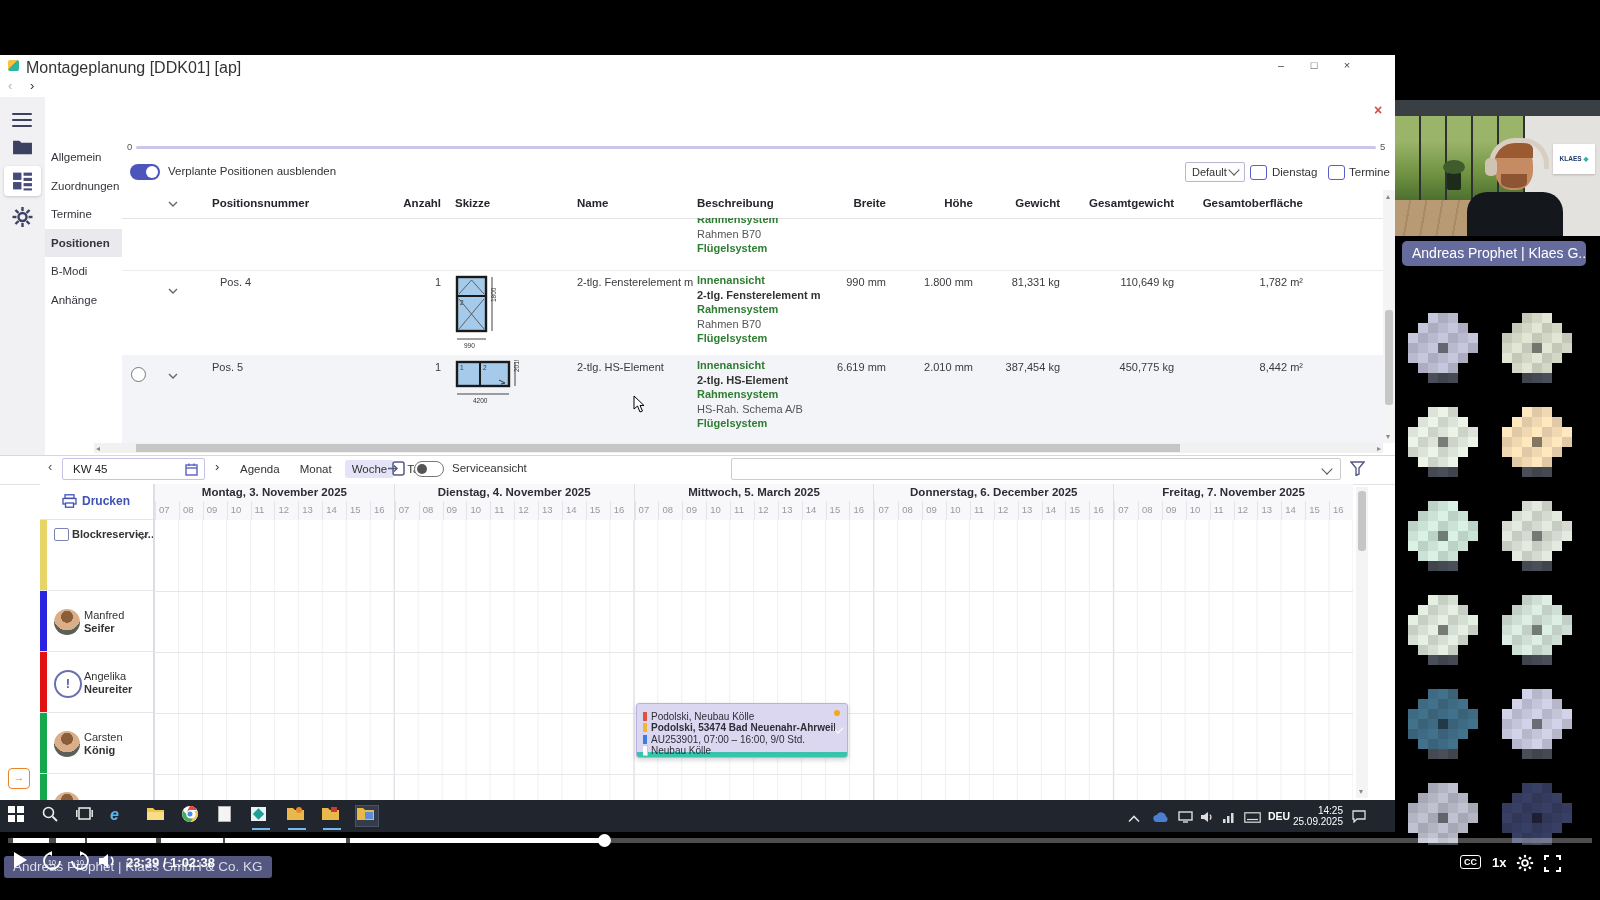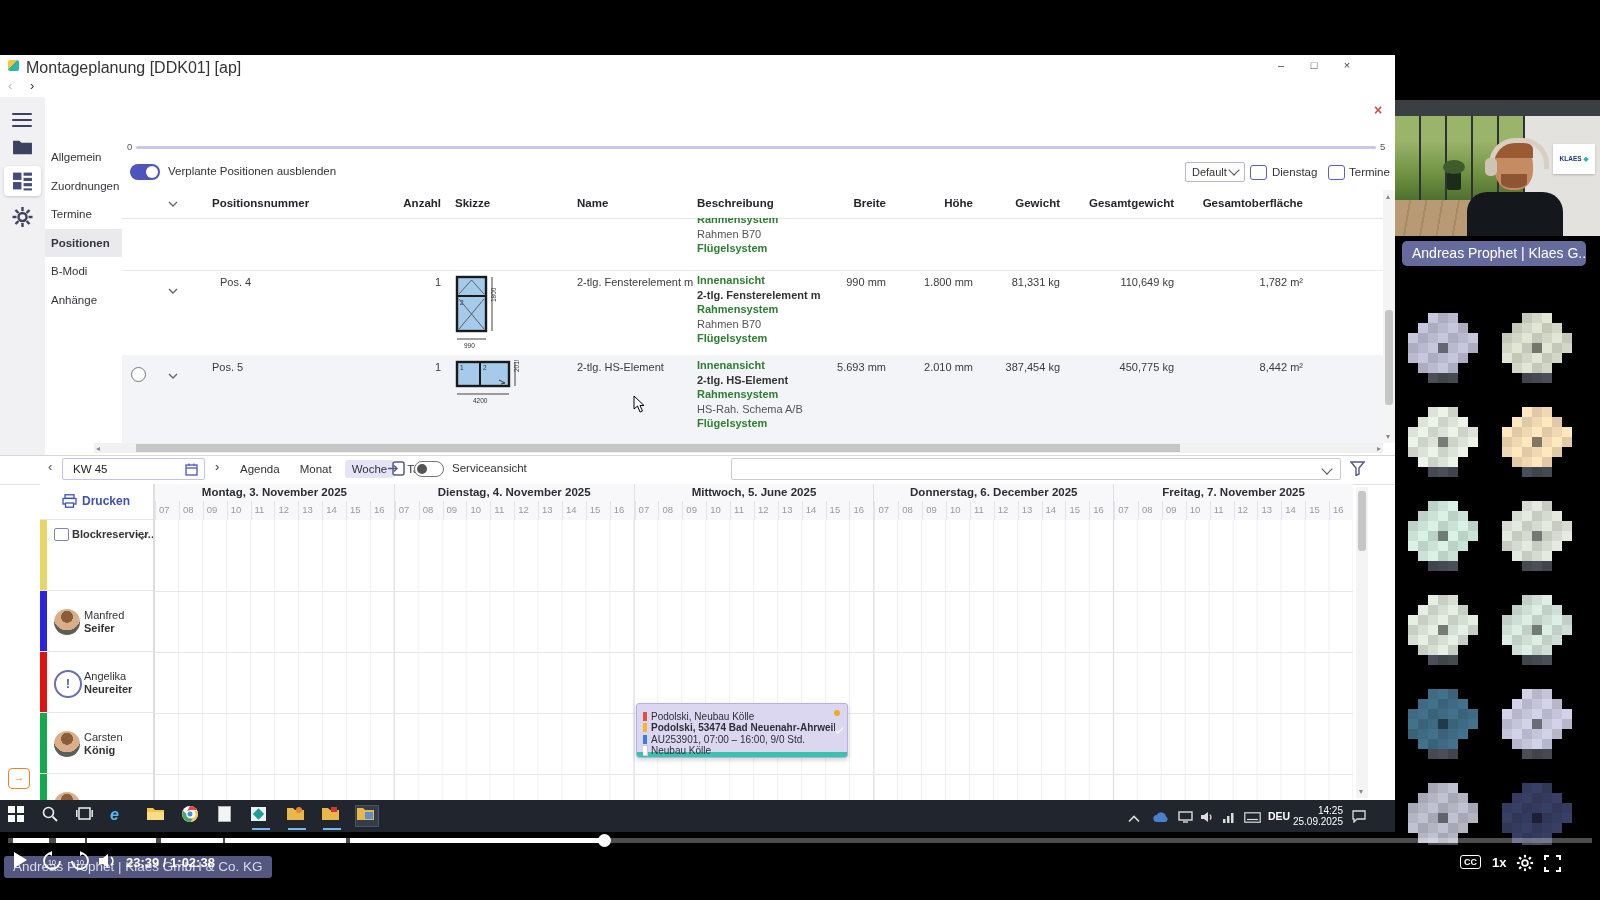--- a/index.html
+++ b/index.html
@@ -264,21 +264,21 @@
         <span class="bline" style="color: rgb(51, 51, 51); font-weight: 700; left: 575px; top: 17.5px;">2-tlg. HS-Element</span>
         <span class="bline" style="color: rgb(46, 125, 50); font-weight: 700; left: 575px; top: 32px;">Rahmensystem</span>
         <span class="bline" style="color: rgb(85, 85, 85); left: 575px; top: 46.5px;">HS-Rah. Schema A/B</span>
         <span class="bline" style="color: rgb(46, 125, 50); font-weight: 700; left: 575px; top: 61px;">Flügelsystem</span>
         <div class="radio" style="left: 9px; top: 12px;"></div>
         <div style="position: absolute; left: 46px; top: 10px;"><svg width="10" height="6" viewBox="0 0 10 6">
             <polyline points="1,1 5,5 9,1" fill="none" stroke="#666" stroke-width="1.4"></polyline>
           </svg></div>
         <span class="cell" style="left: 90px; top: 6px;">Pos. 5</span>
         <span class="cell" style="right: 942px; top: 6px;">1</span>
-        <span class="cell" style="right: 497px; top: 6px;">5.693 mm</span>
+        <span class="cell" style="right: 497px; top: 6px;">6.619 mm</span>
         <span class="cell" style="right: 410px; top: 6px;">2.010 mm</span>
         <span class="cell" style="right: 323px; top: 6px;">387,454 kg</span>
         <span class="cell" style="right: 209px; top: 6px;">450,775 kg</span>
         <span class="cell" style="right: 80px; top: 6px;">8,442 m²</span>
         <span class="cell" style="left: 455px; top: 6px; width: 116px; overflow: hidden; text-overflow: clip;">2-tlg. HS-Element</span>
         <div style="position: absolute; left: 333px; top: 5px;"><svg width="66" height="48" viewBox="0 0 66 48">
     <rect x="2" y="2" width="52" height="24" fill="#a6cbea" stroke="#1a1a1a" stroke-width="2.4"></rect>
     <line x1="25" y1="2" x2="25" y2="26" stroke="#1a1a1a" stroke-width="2"></line>
     <text x="5" y="10" class="sk-num">1</text>
             <text x="28" y="10" class="sk-num">2</text>
@@ -365,21 +365,21 @@
           <div class="hcell">10</div>
           <div class="hcell">11</div>
           <div class="hcell">12</div>
           <div class="hcell">13</div>
           <div class="hcell">14</div>
           <div class="hcell">15</div>
           <div class="hcell">16</div>
         </div>
       </div>
       <div class="dayblk" style="left: 479.6px; width: 239.8px;">
-        <div class="daylab">Mittwoch, 5. June 2025</div>
+        <div class="daylab">Mittwoch, 5. March 2025</div>
         <div class="hrow">
           <div class="hcell">07</div>
           <div class="hcell">08</div>
           <div class="hcell">09</div>
           <div class="hcell">10</div>
           <div class="hcell">11</div>
           <div class="hcell">12</div>
           <div class="hcell">13</div>
           <div class="hcell">14</div>
           <div class="hcell">15</div>

